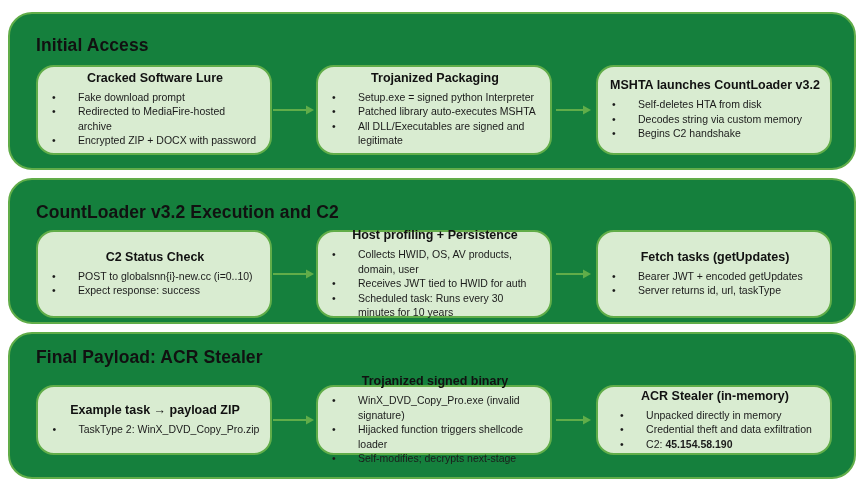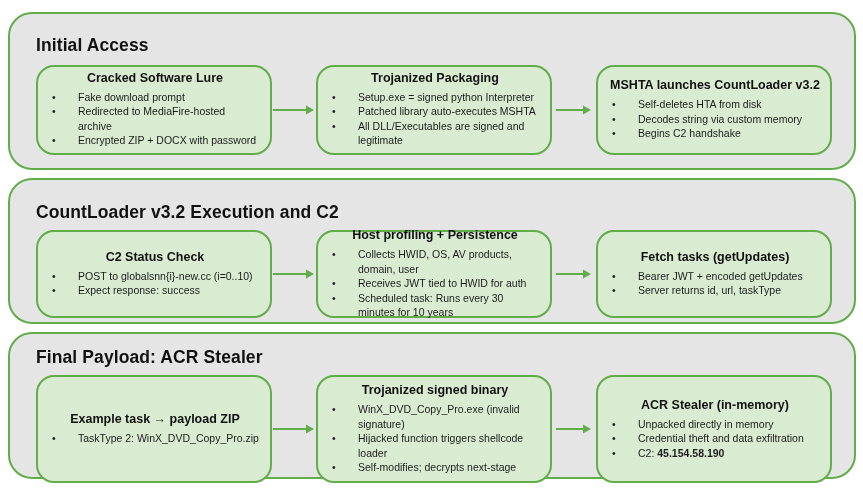--- a/index.html
+++ b/index.html
@@ -15,21 +15,21 @@
     width: 863px;
     height: 492px;
     padding: 12px 7px 0 8px;
     display: flex;
     flex-direction: column;
     gap: 8px;
   }
   .section-card {
     border: 2px solid #61ad49;
     border-radius: 24px;
-    background: #e5e5e5;
+    background: #15803d;
     padding: 18px 22px 12px 26px;
     display: flex;
     flex-direction: column;
   }
   .section-card.s1 { height: 158px; padding-top: 21px; }
   .section-card.s2 { height: 146px; padding-top: 22px; }
   .section-card.s3 { height: 147px; padding-top: 13px; }
   .section-heading {
     font-size: 17.5px;
     font-weight: bold;
@@ -47,21 +47,21 @@
     border-radius: 18px;
     background: #d9ecd1;
     flex: 1 1 0;
     height: 90px;
     padding: 6px 10px 6px 12px;
     display: flex;
     flex-direction: column;
     justify-content: center;
   }
   .s2 .stage-box { height: 88px; }
-  .s3 .stage-box { height: 108px; }
+  .s3 .stage-box { height: 70px; align-items: center; }
   .stage-title {
     font-size: 12.5px;
     font-weight: bold;
     text-align: center;
     line-height: 1.25;
     margin-bottom: 3px;
     color: #111111;
   }
   ul.bullets { list-style: none; }
   ul.bullets li {

